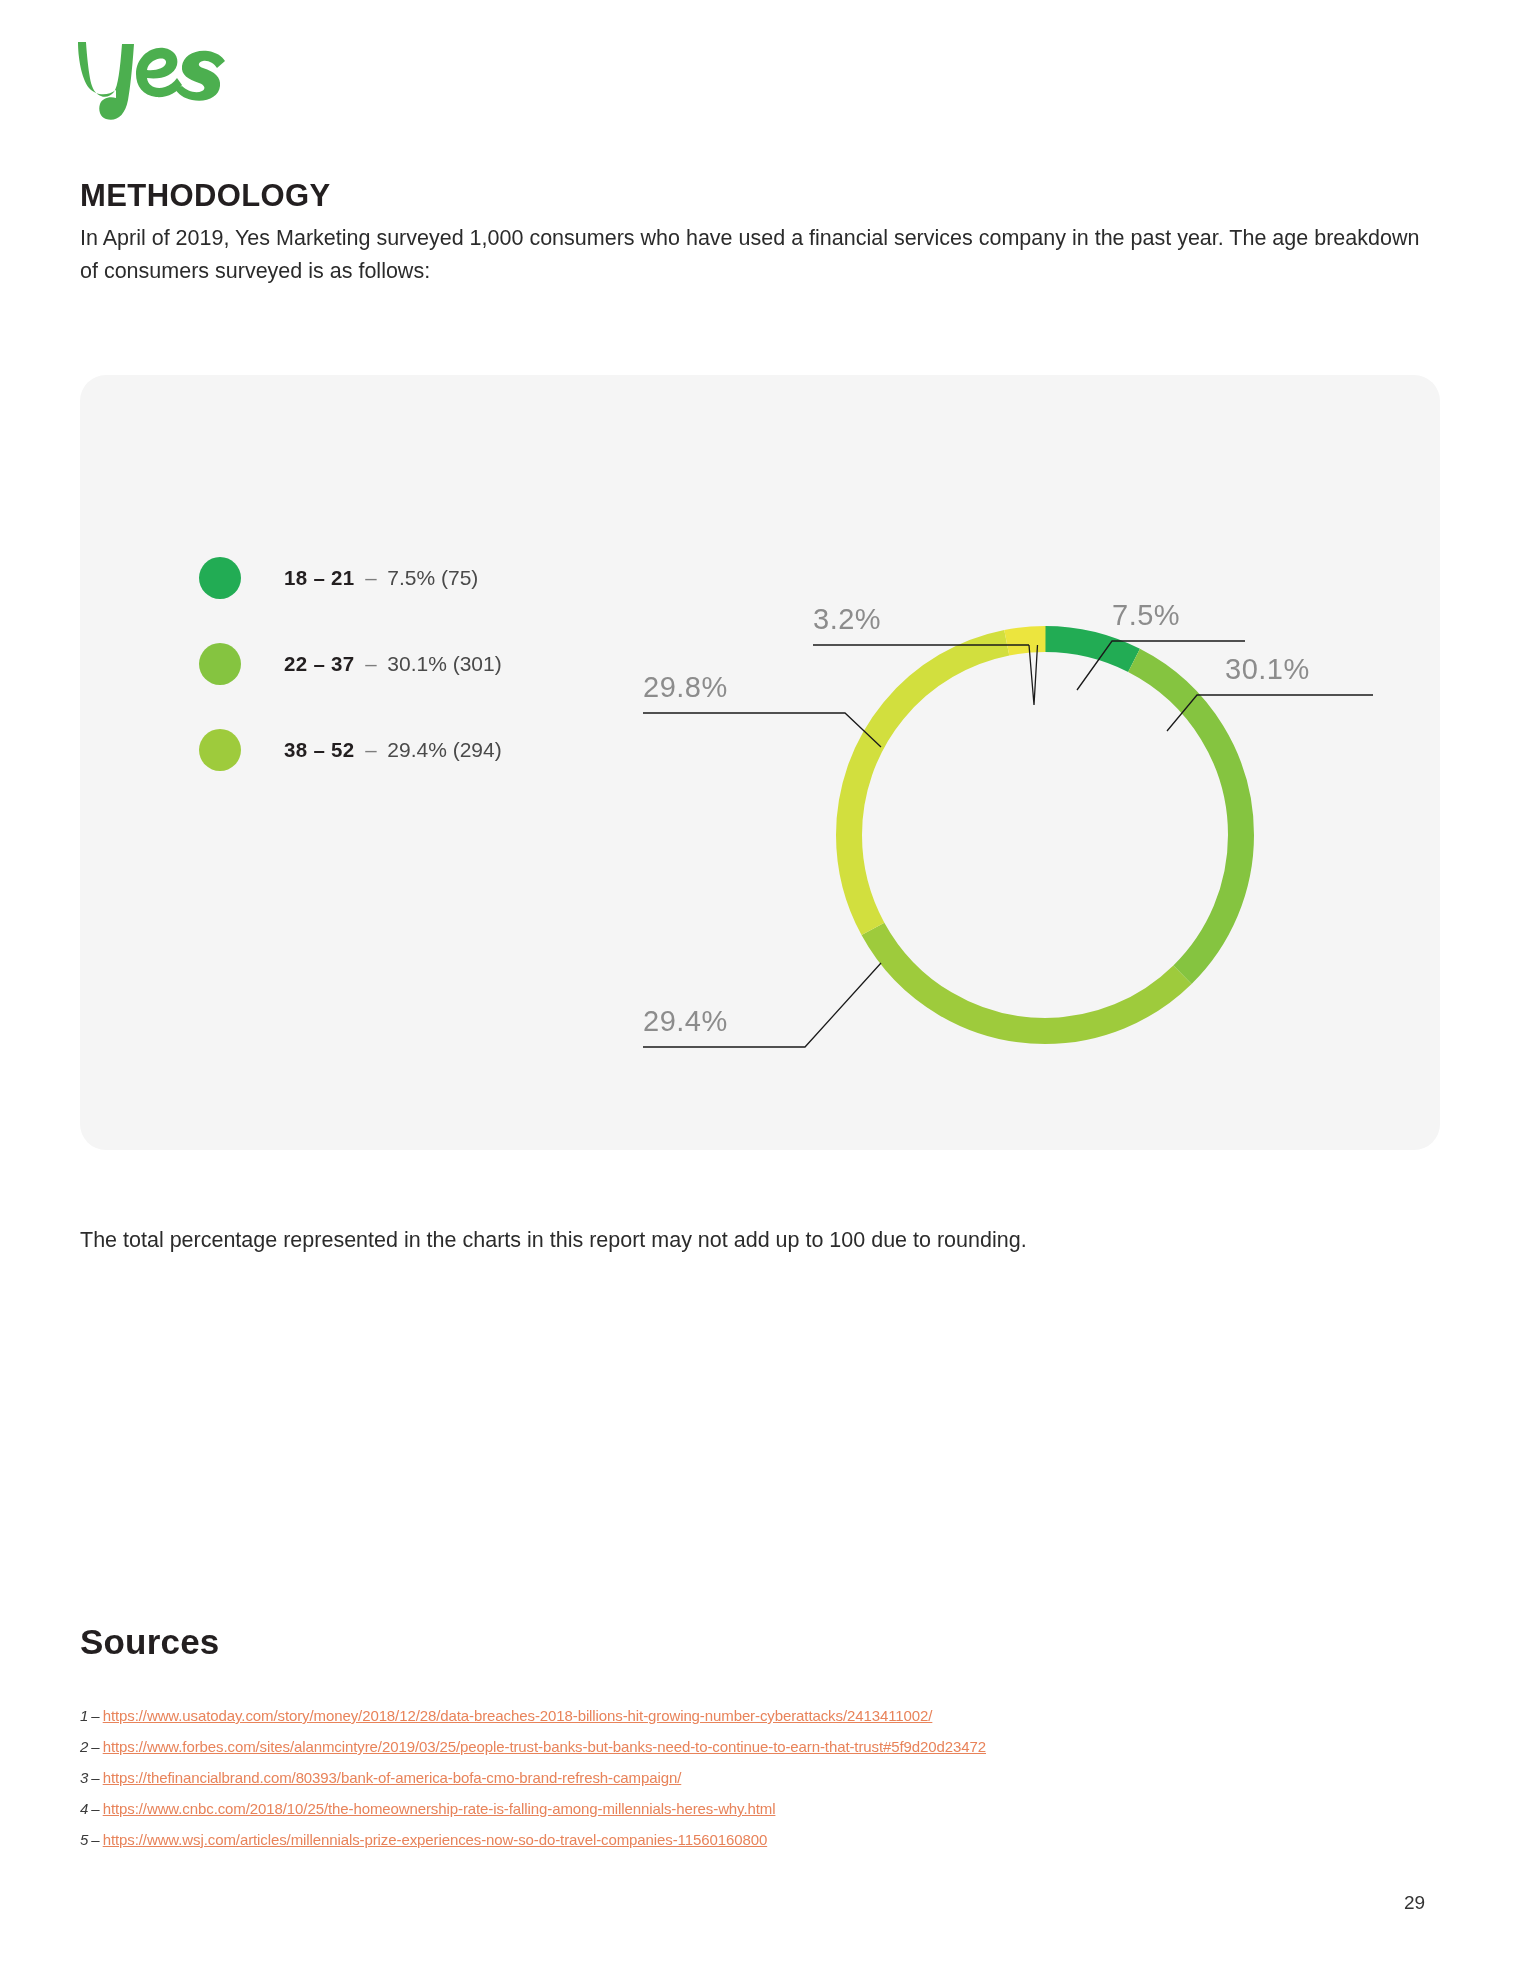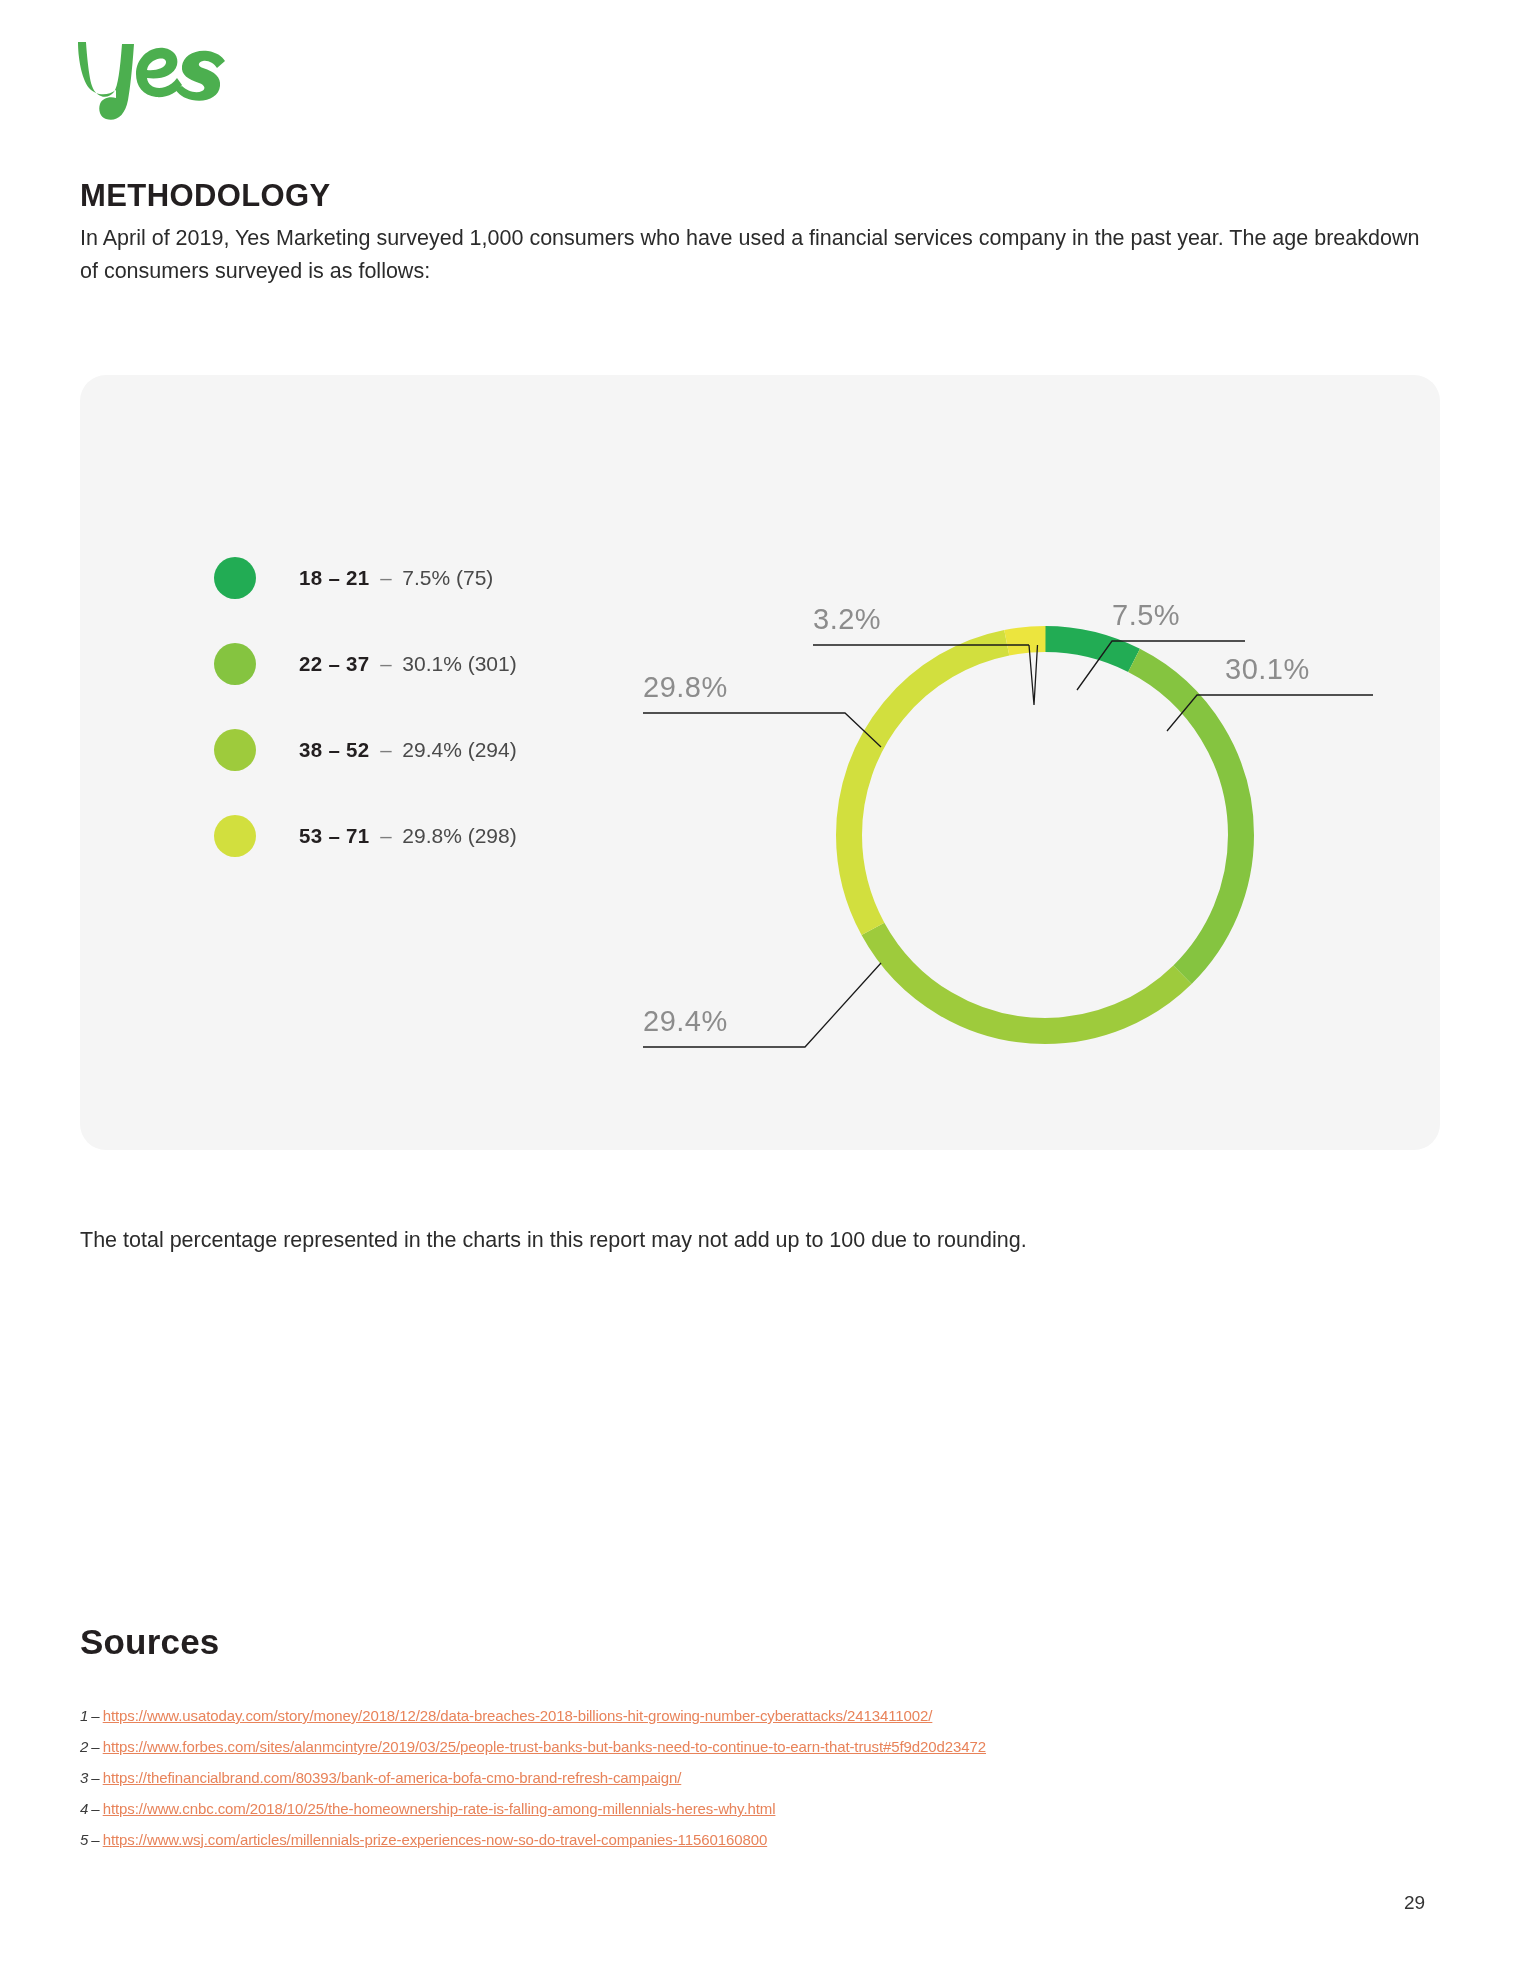--- a/index.html
+++ b/index.html
@@ -58,21 +58,21 @@
     top: 375px;
     width: 1360px;
     height: 775px;
     background: #f5f5f5;
     border-radius: 26px;
   }
 
   
   .legend {
     position: absolute;
-    left: 49px;
+    left: 34px;
     top: 160px;
     width: 440px;
   }
 
   .legend-row {
     position: relative;
     height: 86px;
     display: flex;
     align-items: center;
   }
@@ -239,28 +239,20 @@
 
       <div class="legend-row">
         <span class="legend-dot" style="background:#9ecb3c"></span>
         <span class="legend-text">
           <span class="legend-range">38 – 52</span>
           <span class="legend-sep">–</span>
           <span class="legend-value">29.4% (294)</span>
         </span>
       </div>
 
-      <div class="legend-row">
-        <span class="legend-dot" style="background:#d2df3e"></span>
-        <span class="legend-text">
-          <span class="legend-range">53 – 71</span>
-          <span class="legend-sep">–</span>
-          <span class="legend-value">29.8% (298)</span>
-        </span>
-      </div>
 
 
     </div>
 
     <div class="donut-wrap">
       <svg class="donut-svg" viewBox="0 0 780 640" width="780" height="640">
 
         <g transform="rotate(-90 420 380)" fill="none" stroke-width="26">
 
           <circle cx="420" cy="380" r="196" stroke="#22ac54" stroke-dasharray="92.4 1139.0" stroke-dashoffset="0"></circle>

